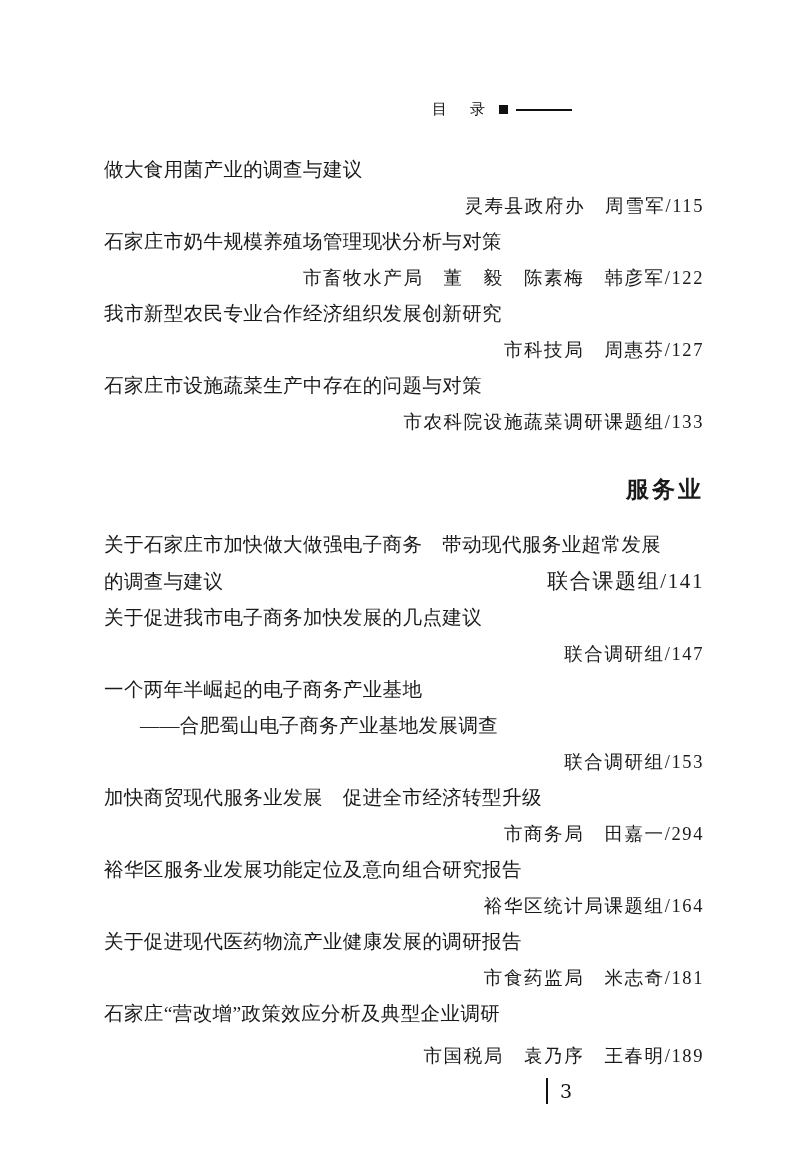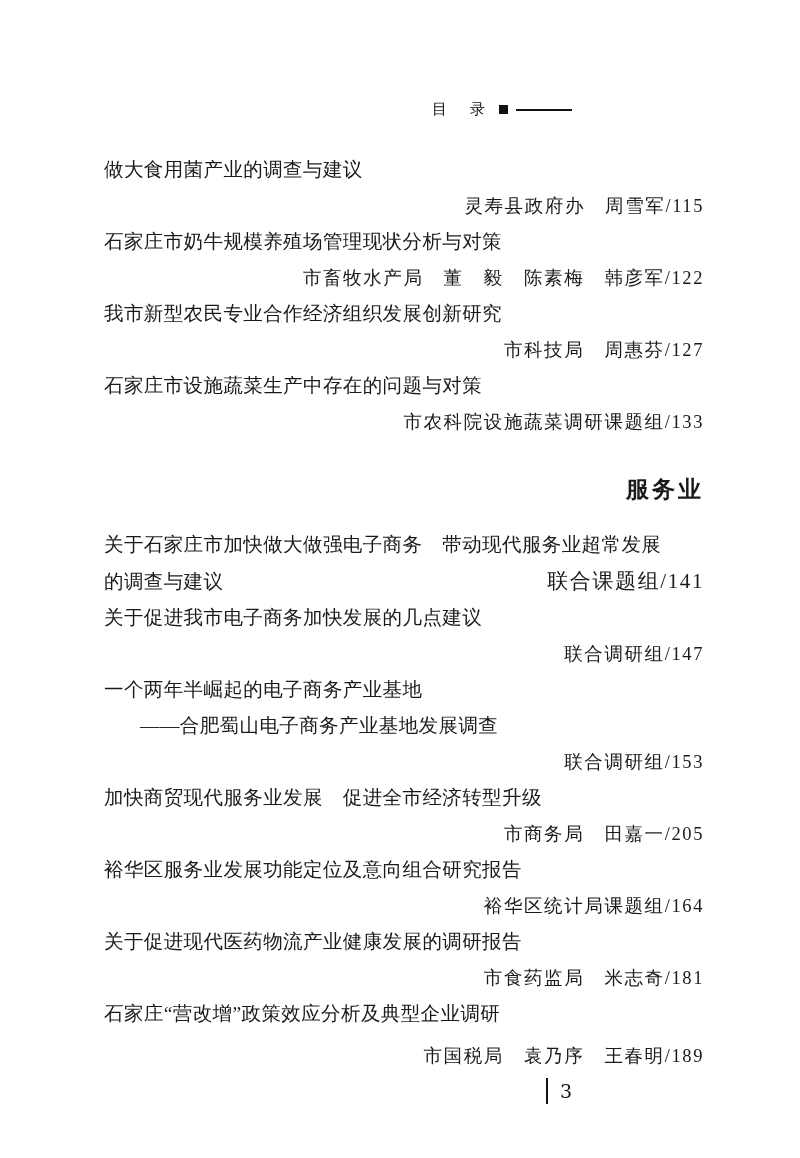--- a/index.html
+++ b/index.html
@@ -180,21 +180,21 @@
     </div>
 
     <div class="entry">
       <div class="line-title">一个两年半崛起的电子商务产业基地</div>
       <div class="line-sub">——合肥蜀山电子商务产业基地发展调查</div>
       <div class="line-author">联合调研组/153</div>
     </div>
 
     <div class="entry">
       <div class="line-title">加快商贸现代服务业发展　促进全市经济转型升级</div>
-      <div class="line-author">市商务局　田嘉一/205</div>
+      <div class="line-author">市商务局　田嘉一/294</div>
     </div>
 
     <div class="entry">
       <div class="line-title">裕华区服务业发展功能定位及意向组合研究报告</div>
       <div class="line-author">裕华区统计局课题组/164</div>
     </div>
 
     <div class="entry">
       <div class="line-title">关于促进现代医药物流产业健康发展的调研报告</div>
       <div class="line-author">市食药监局　米志奇/181</div>

